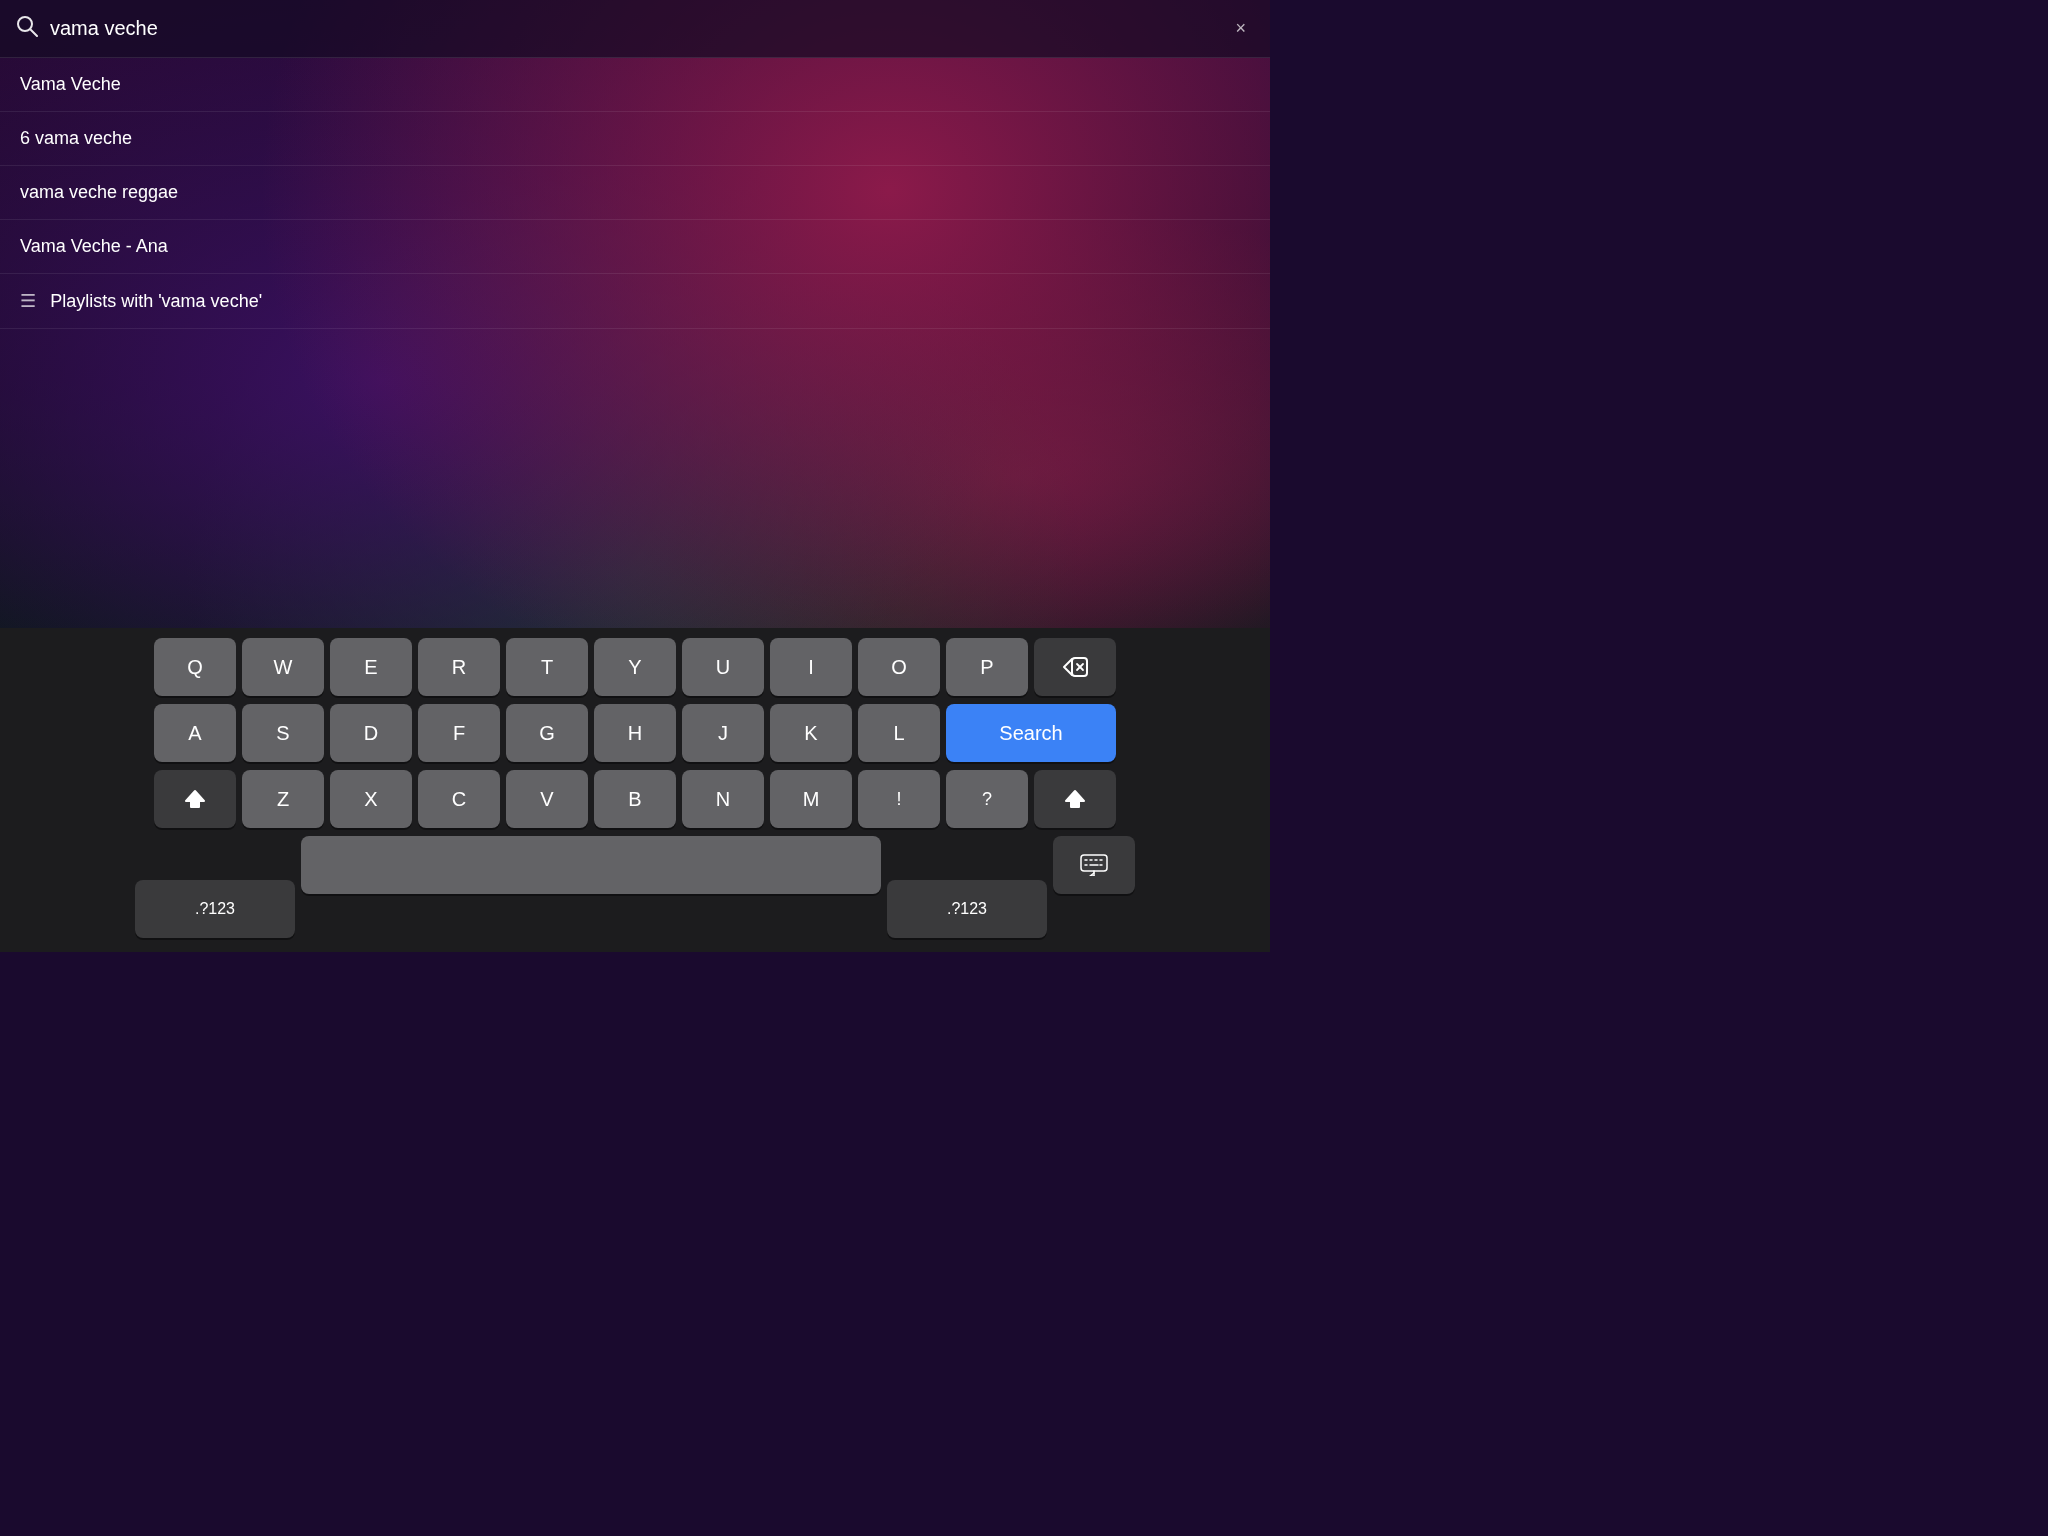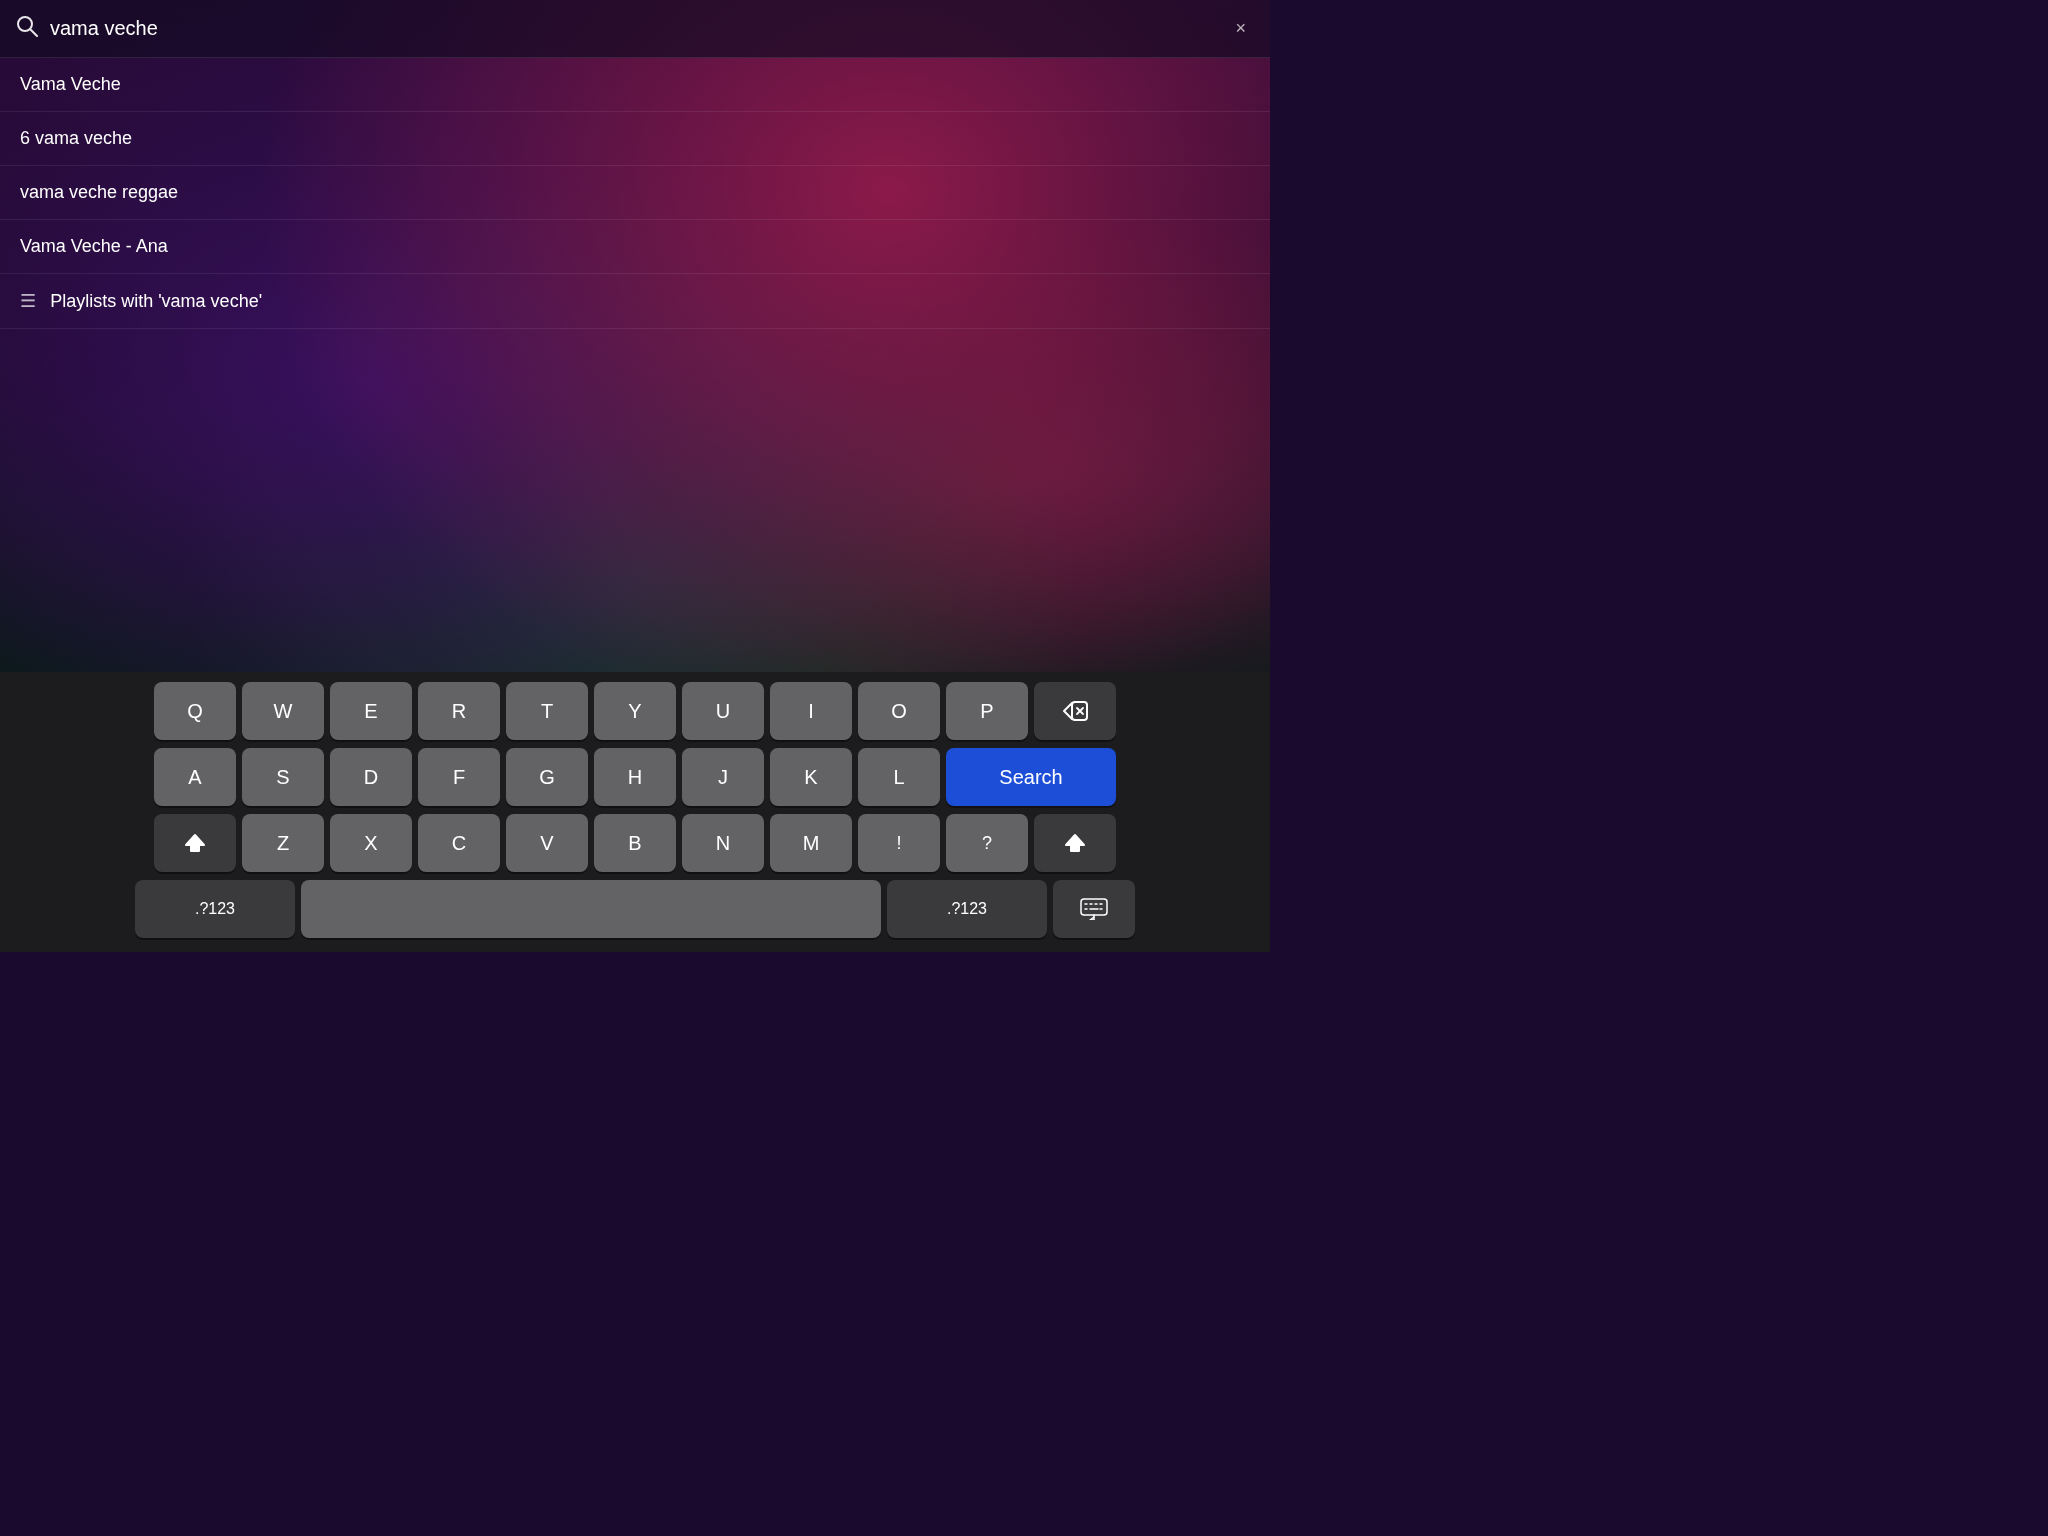--- a/index.html
+++ b/index.html
@@ -119,26 +119,26 @@
       user-select: none;
       box-shadow: 0 2px 0 rgba(0,0,0,0.4);
       transition: background 0.1s;
       height: 58px;
     }
 
     .key-letter { width: 82px; }
     .key-shift { background: #3a3a3c; width: 82px; }
     .key-backspace { background: #3a3a3c; width: 82px; }
     .key-search-btn {
-      background: #1d4ed8;
+      background: #3b82f6;
       width: 170px;
       font-size: 20px;
       font-weight: 500;
     }
-    .key-num { background: #3a3a3c; width: 160px; font-size: 16px; }
+    .key-num { background: #3a3a3c; width: 160px; font-size: 16px; margin-top: 44px; }
     .key-space { background: #636366; flex: 1; max-width: 580px; }
     .key-keyboard { background: #3a3a3c; width: 82px; font-size: 14px; }
   </style>
 </head>
 <body>
 
 <div class="bg"></div>
 
 <div class="search-bar">
   <div class="search-icon-wrap">

